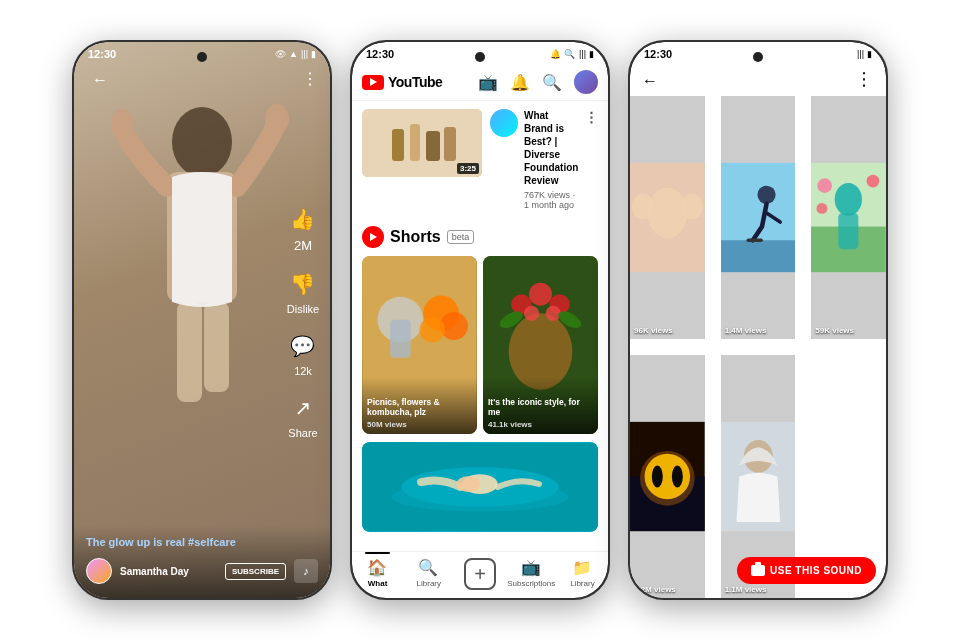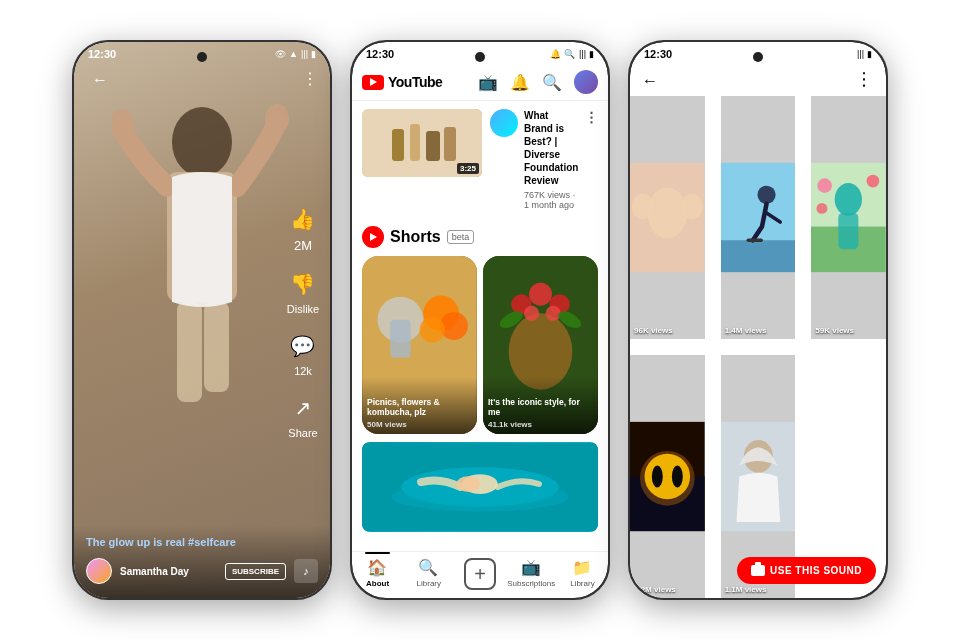--- a/index.html
+++ b/index.html
@@ -403,21 +403,21 @@
     }
 
     .shorts-grid {
       display: flex;
       gap: 6px;
     }
 
     .short-card {
       flex: 1;
       position: relative;
-      border-radius: 16px;
+      border-radius: 4px;
       overflow: hidden;
     }
 
     .short-card-img {
       width: 100%;
       padding-bottom: 155%;
       position: relative;
       border-radius: 8px;
       overflow: hidden;
     }
@@ -899,21 +899,21 @@
           <path d="M100,45 Q80,35 60,40" stroke="#f5deb3" stroke-width="8" fill="none" stroke-linecap="round" opacity="0.8"></path>
           <path d="M138,45 Q160,35 180,42" stroke="#f5deb3" stroke-width="6" fill="none" stroke-linecap="round" opacity="0.8"></path>
           <ellipse cx="108" cy="42" rx="12" ry="8" fill="#f5c89a" opacity="0.9"></ellipse>
         </svg>
       </div>
 
       <div class="yt-bottom-nav">
         <div class="yt-nav-item">
           <div class="yt-nav-active-line"></div>
           <span class="yt-nav-icon active">🏠</span>
-          <span class="yt-nav-label active">About</span>
+          <span class="yt-nav-label active">What</span>
         </div>
         <div class="yt-nav-item">
           <span class="yt-nav-icon">🔍</span>
           <span class="yt-nav-label">Library</span>
         </div>
         <div class="yt-nav-item">
           <div class="yt-nav-add">+</div>
         </div>
         <div class="yt-nav-item">
           <span class="yt-nav-icon">📺</span>

